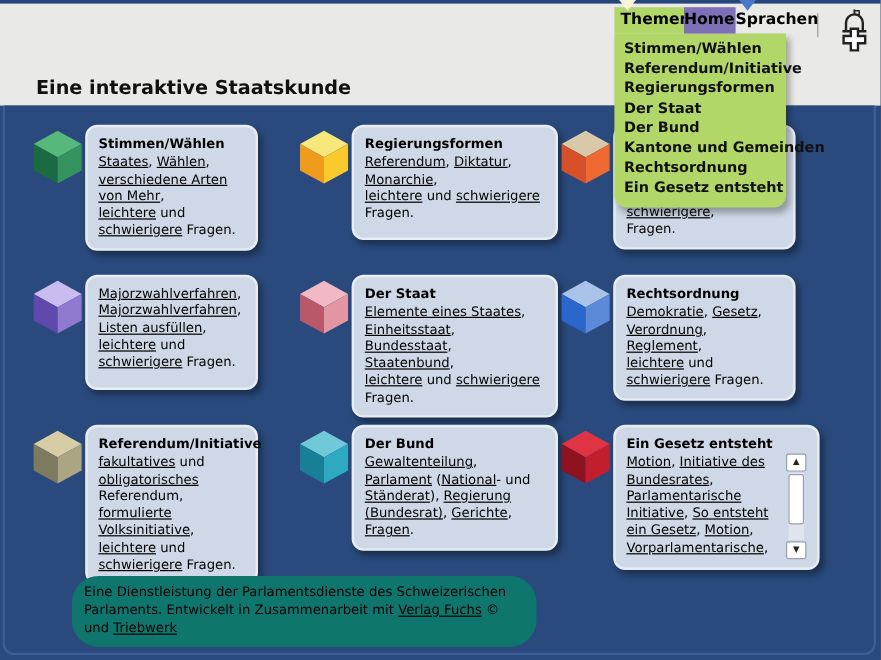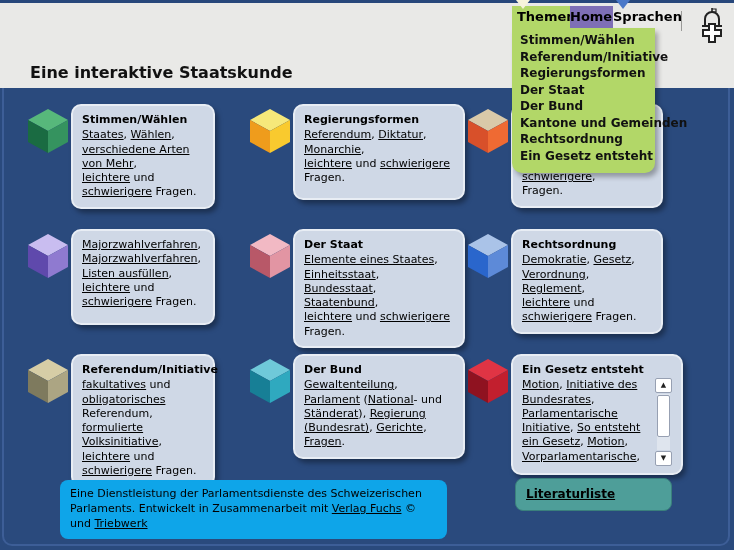--- a/index.html
+++ b/index.html
@@ -46,21 +46,21 @@
           text-align:center;line-height:13px;border-radius:2px;cursor:pointer;color:#222;}
   .sb-track{flex:1;background:#dfe5ee;position:relative;margin:1px 2px;}
   .sb-thumb{position:absolute;left:0;right:0;top:1px;height:42px;background:#fff;border:1px solid #97a0b2;
             border-radius:2px;box-sizing:border-box;cursor:grab;}
   
   .dropdown{position:absolute;left:512px;top:28px;width:143px;border-radius:0 0 10px 10px;
             padding:4px 0 9px 0;z-index:50;box-shadow:3px 4px 5px rgba(0,0,0,.3);}
   .menu-item{font-size:12px;font-weight:bold;padding:0 8px;line-height:16.5px;color:#111;cursor:pointer;white-space:nowrap;}
   .menu-item.active{color:#fff;}
   
-  .footer-card{position:absolute;left:56px;top:392px;width:387px;background:#0ea5e9;border-radius:8px;
+  .footer-card{position:absolute;left:56px;top:392px;width:387px;background:#0f766e;border-radius:22px;
                padding:7px 10px;font-size:11px;line-height:1.35;color:#000;box-sizing:border-box;}
   .lit-btn{position:absolute;left:511px;top:390px;width:157px;height:33px;border:1px solid #3a807c;
            border-radius:8px;font-size:12px;font-weight:bold;line-height:31px;padding-left:10px;
            box-sizing:border-box;cursor:pointer;color:#000;}
   .lit-btn span{text-decoration:underline;}
 </style>
 </head>
 <body>
 
 <div id="screen">
@@ -211,23 +211,20 @@
               </div>
             </div>
           </div>
         </div>
       </div>
 
     <div class="footer-card">
       <span id="footer-text"><span>Eine Dienstleistung der Parlamentsdienste des Schweizerischen Parlaments. Entwickelt in Zusammenarbeit mit </span><span class="lnk">Verlag Fuchs</span><span> © und </span><span class="lnk">Triebwerk</span></span>
     </div>
 
-    <div class="lit-btn" style="background: rgb(78, 158, 153);">
-      <span>Literaturliste</span>
-    </div>
   </div>
 
   <div class="dropdown" id="menu" style="background: rgb(178, 215, 104);">
       <div class="menu-item">Stimmen/Wählen</div>
       <div class="menu-item">Referendum/Initiative</div>
       <div class="menu-item">Regierungsformen</div>
       <div class="menu-item">Der Staat</div>
       <div class="menu-item">Der Bund</div>
       <div class="menu-item">Kantone und Gemeinden</div>
       <div class="menu-item">Rechtsordnung</div>

